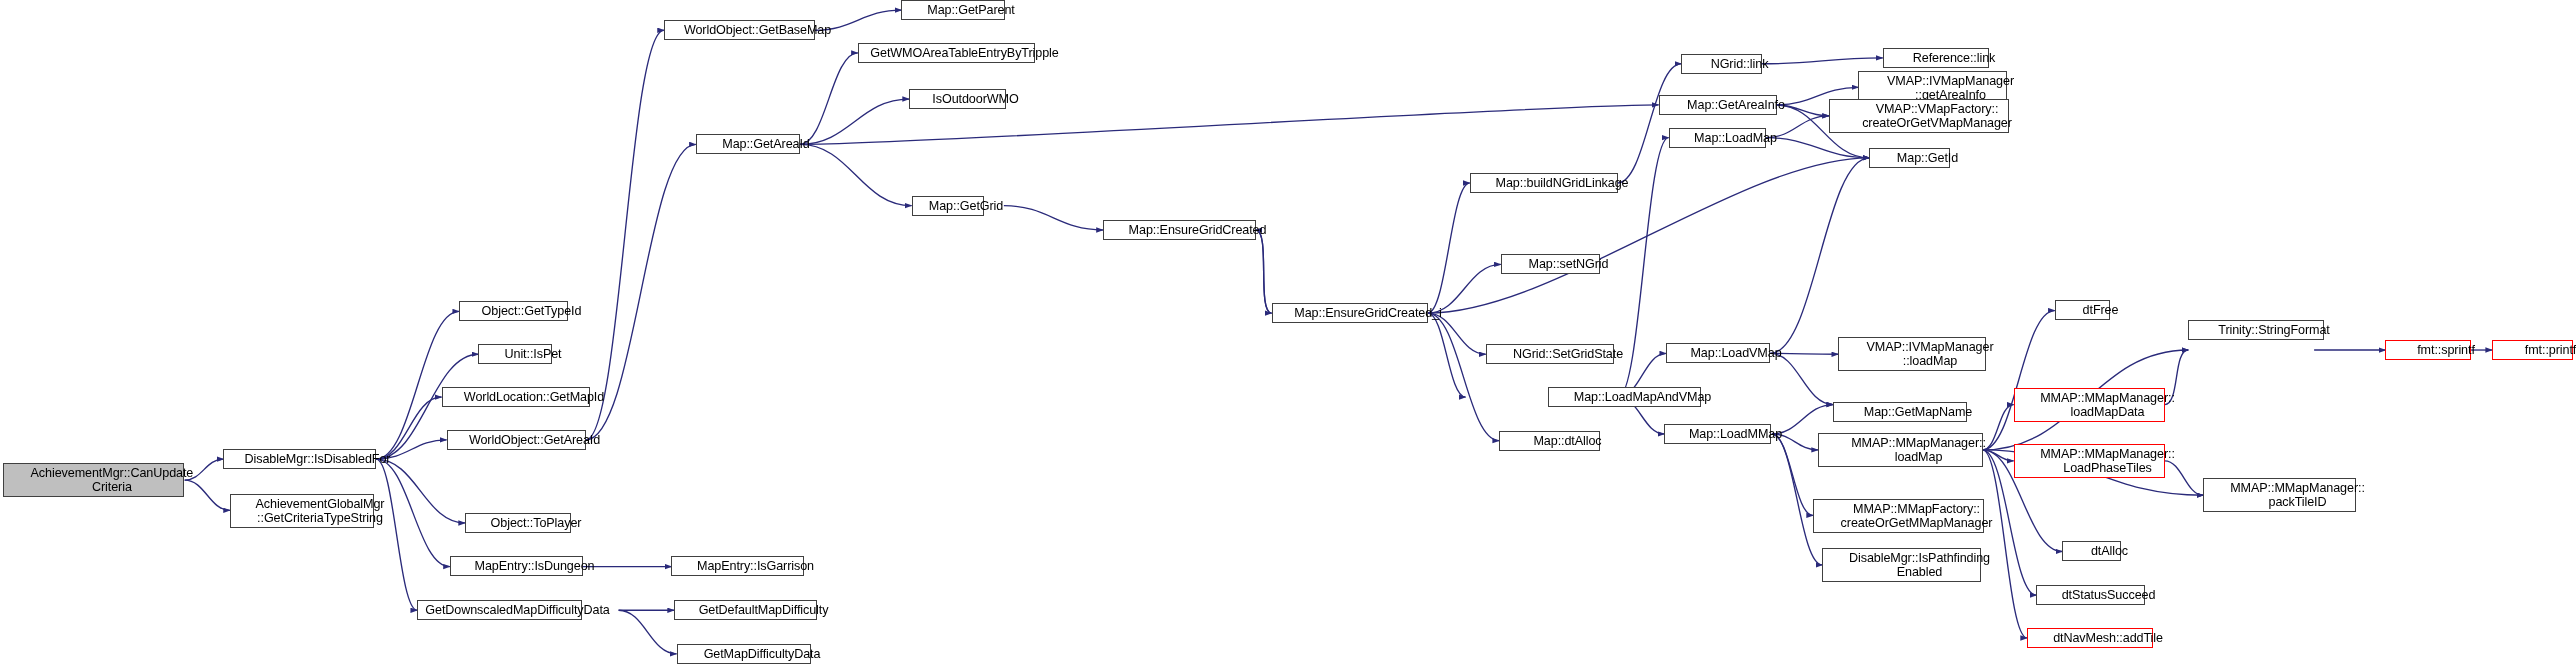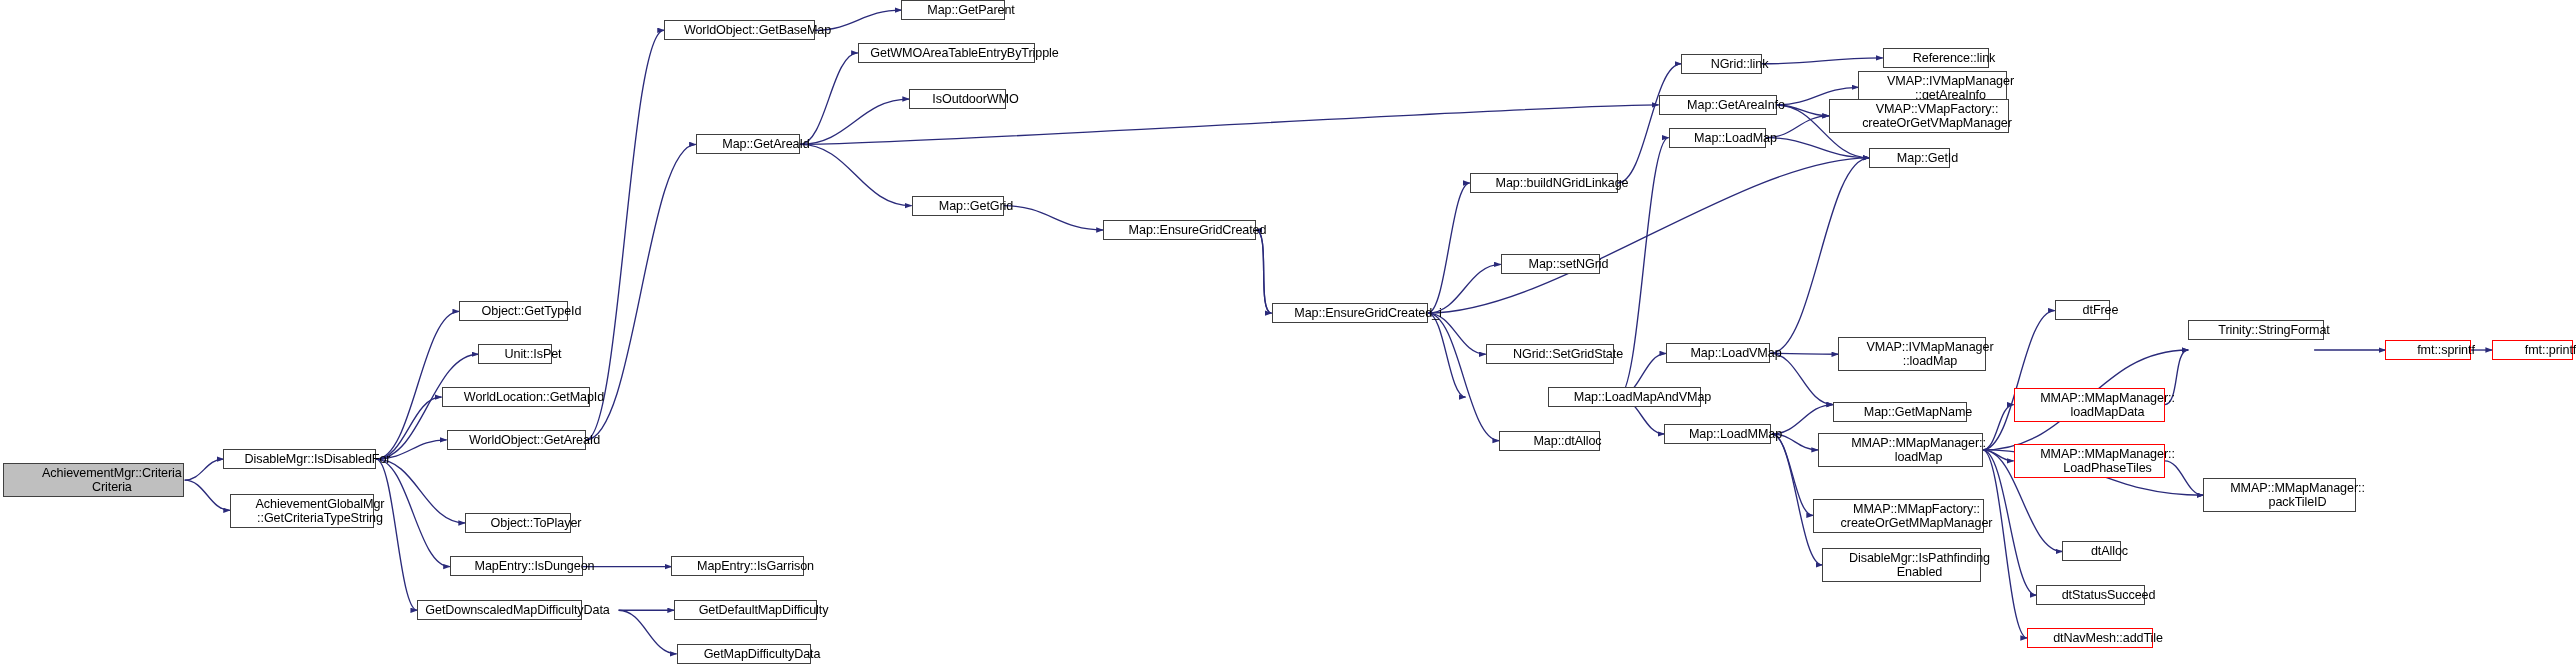--- a/index.html
+++ b/index.html
@@ -111,41 +111,41 @@
         <path d="M2362,536 C2404.75,536 2414.25,657 2457,657" marker-end="url(#arrow)"></path>
         <path d="M2362,536 C2390.8,536 2397.2,709 2426,709" marker-end="url(#arrow)"></path>
         <path d="M2362,536 C2385.85,536 2391.15,760 2415,760" marker-end="url(#arrow)"></path>
         <path d="M2579,482 C2597,482 2589,417 2607,417" marker-end="url(#arrow)"></path>
         <path d="M2579,549 C2599.7,549 2604.3,590 2625,590" marker-end="url(#arrow)"></path>
         <path d="M2757,417 C2795.25,417 2803.75,417 2842,417" marker-end="url(#arrow)"></path>
         <path d="M2944,417 C2962,417 2951,417 2969,417" marker-end="url(#arrow)"></path>
       </g>
   </svg>
   <div id="node-layer">
-      <div class="node root" style="left: 3.4px; top: 463px; width: 181px; height: 34px;">AchievementMgr::Criteria
+      <div class="node root" style="left: 3.4px; top: 463px; width: 181px; height: 34px;">AchievementMgr::CanUpdate
 Criteria</div>
       <div class="node" style="left: 223px; top: 449px; width: 153px; height: 20px;">DisableMgr::IsDisabledFor</div>
       <div class="node" style="left: 230px; top: 494px; width: 144px; height: 34px;">AchievementGlobalMgr
 ::GetCriteriaTypeString</div>
       <div class="node" style="left: 459px; top: 301px; width: 109px; height: 20px;">Object::GetTypeId</div>
       <div class="node" style="left: 478px; top: 344px; width: 74px; height: 20px;">Unit::IsPet</div>
       <div class="node" style="left: 442px; top: 387px; width: 148px; height: 20px;">WorldLocation::GetMapId</div>
       <div class="node" style="left: 447px; top: 430px; width: 139px; height: 20px;">WorldObject::GetAreaId</div>
       <div class="node" style="left: 465px; top: 513px; width: 106px; height: 20px;">Object::ToPlayer</div>
       <div class="node" style="left: 450px; top: 556px; width: 133px; height: 20px;">MapEntry::IsDungeon</div>
       <div class="node" style="left: 671px; top: 556px; width: 133px; height: 20px;">MapEntry::IsGarrison</div>
       <div class="node" style="left: 417px; top: 600px; width: 165px; height: 20px;">GetDownscaledMapDifficultyData</div>
       <div class="node" style="left: 674px; top: 600px; width: 143px; height: 20px;">GetDefaultMapDifficulty</div>
       <div class="node" style="left: 677px; top: 644px; width: 134px; height: 20px;">GetMapDifficultyData</div>
       <div class="node" style="left: 664px; top: 20px; width: 151px; height: 20px;">WorldObject::GetBaseMap</div>
       <div class="node" style="left: 901px; top: 0px; width: 104px; height: 20px;">Map::GetParent</div>
       <div class="node" style="left: 858px; top: 43px; width: 177px; height: 20px;">GetWMOAreaTableEntryByTripple</div>
       <div class="node" style="left: 909px; top: 89px; width: 97px; height: 20px;">IsOutdoorWMO</div>
       <div class="node" style="left: 696px; top: 134px; width: 104px; height: 20px;">Map::GetAreaId</div>
-      <div class="node" style="left: 912px; top: 196px; width: 92px; height: 20px;">Map::GetGrid</div>
+      <div class="node" style="left: 912px; top: 196px; width: 72px; height: 20px;">Map::GetGrid</div>
       <div class="node" style="left: 1103px; top: 220px; width: 153px; height: 20px;">Map::EnsureGridCreated</div>
       <div class="node" style="left: 1272px; top: 303px; width: 156px; height: 20px;">Map::EnsureGridCreated_i</div>
       <div class="node" style="left: 1470px; top: 173px; width: 148px; height: 20px;">Map::buildNGridLinkage</div>
       <div class="node" style="left: 1501px; top: 254px; width: 99px; height: 20px;">Map::setNGrid</div>
       <div class="node" style="left: 1486px; top: 344px; width: 128px; height: 20px;">NGrid::SetGridState</div>
       <div class="node" style="left: 1548px; top: 387px; width: 153px; height: 20px;">Map::LoadMapAndVMap</div>
       <div class="node" style="left: 1499px; top: 431px; width: 101px; height: 20px;">Map::dtAlloc</div>
       <div class="node" style="left: 1681px; top: 54px; width: 81px; height: 20px;">NGrid::link</div>
       <div class="node" style="left: 1659px; top: 95px; width: 118px; height: 20px;">Map::GetAreaInfo</div>
       <div class="node" style="left: 1669px; top: 128px; width: 97px; height: 20px;">Map::LoadMap</div>

